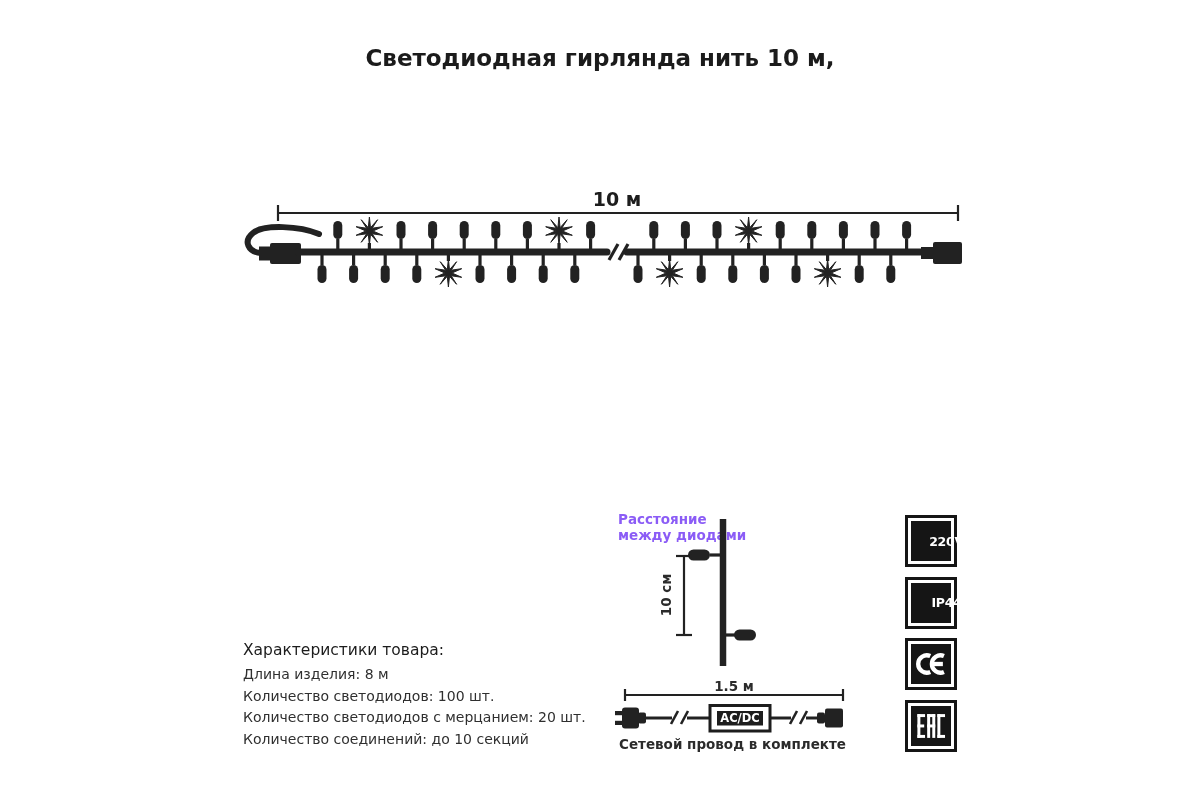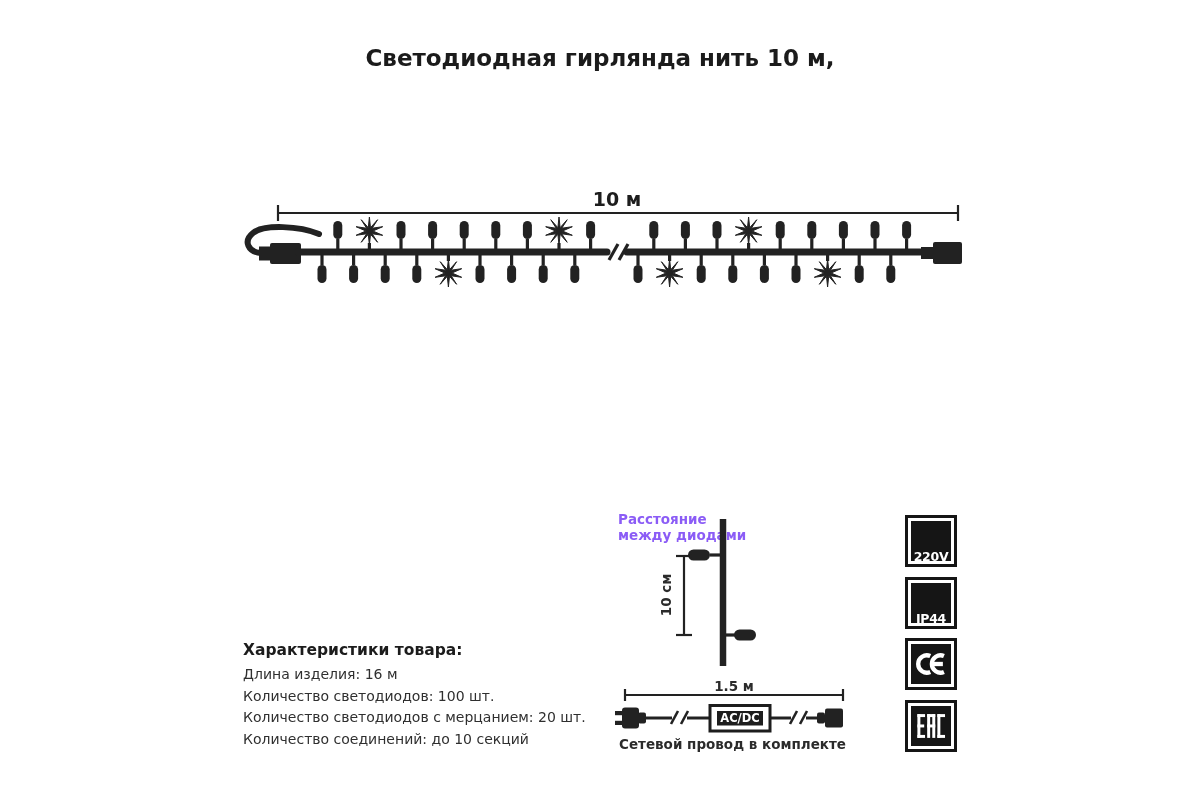--- a/index.html
+++ b/index.html
@@ -5,35 +5,35 @@
   html,body{margin:0;padding:0;background:#fff;}
   .page{position:relative;width:1200px;height:800px;background:#ffffff;overflow:hidden;
         font-family:"DejaVu Sans","Liberation Sans",sans-serif;color:#1b1b1b;}
   
   .hdr{position:absolute;left:0;right:0;top:44px;text-align:center;
        font-size:23px;line-height:29px;font-weight:bold;color:#1b1b1b;}
   
   .garland{position:absolute;left:228px;top:183px;width:745px;height:120px;}
   
   .specs{position:absolute;left:243px;top:640px;width:420px;}
-  .specs .t{font-size:15.5px;font-weight:bold;line-height:20px;margin:0 0 4px 0;color:#1c1c1c;}
+  .specs .t{font-size:15.5px;font-weight:normal;line-height:20px;margin:0 0 4px 0;color:#1c1c1c;}
   .specs p{margin:0;font-size:14px;line-height:21.7px;color:#2f2f2f;}
   
   .spacing-label{position:absolute;left:618px;top:512px;font-size:13.5px;line-height:15.5px;
                  font-weight:bold;color:#8b5cf6;}
   .spacing-svg{position:absolute;left:600px;top:505px;width:200px;height:170px;}
   
   .power-svg{position:absolute;left:615px;top:678px;width:235px;height:60px;}
   .cord-caption{position:absolute;left:600px;top:736px;width:265px;text-align:center;
                 font-size:13.5px;font-weight:bold;color:#2b2b2b;}
   
   .badges{position:absolute;left:905px;top:515px;width:52px;}
   .badge{box-sizing:border-box;width:52px;height:52px;border:3px solid #151515;background:#fff;
          padding:3px;margin-bottom:9.6px;}
-  .badge .inner{width:40px;height:40px;background:#151515;display:flex;flex-direction:column;
+  .badge .inner{width:40px;height:40px;background:#151515;display:flex;flex-direction:row;
                 align-items:center;justify-content:center;gap:31px;}
   .badge .cap{color:#fff;font-size:12.5px;font-weight:bold;line-height:13px;letter-spacing:-0.3px;}
   svg text{font-family:"DejaVu Sans","Liberation Sans",sans-serif;}
 </style>
 </head>
 <body>
 
 <div class="page">
 
   <div class="hdr">
@@ -121,21 +121,21 @@
         <use href="#bu" x="615.4" y="69"></use>
       <use href="#bd" x="631.2" y="69"></use>
         <use href="#bu" x="647" y="69"></use>
       <use href="#bd" x="662.8" y="69"></use>
         <use href="#bu" x="678.6" y="69"></use>
     </g>
   </svg>
 
   <div class="specs">
     <p class="t">Характеристики товара:</p>
-    <p>Длина изделия: 16 м</p>
+    <p>Длина изделия: 8 м</p>
     <p>Количество светодиодов: 100 шт.</p>
     <p>Количество светодиодов с мерцанием: 20 шт.</p>
     <p>Количество соединений: до 10 секций</p>
   </div>
 
   <div class="spacing-label">
     <div>Расстояние</div>
     <div>между диодами</div>
   </div>
   <svg class="spacing-svg" viewBox="0 0 200 170" xmlns="http://www.w3.org/2000/svg">

